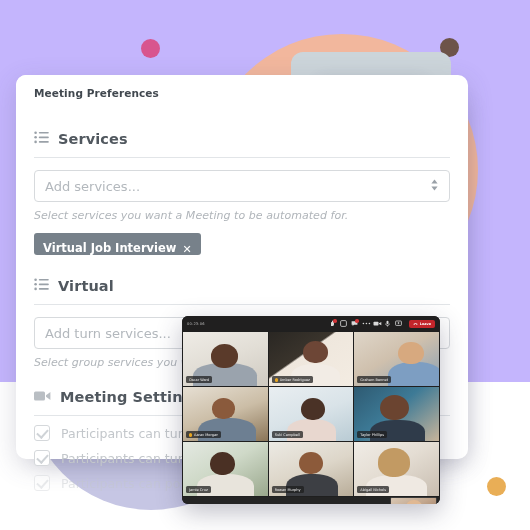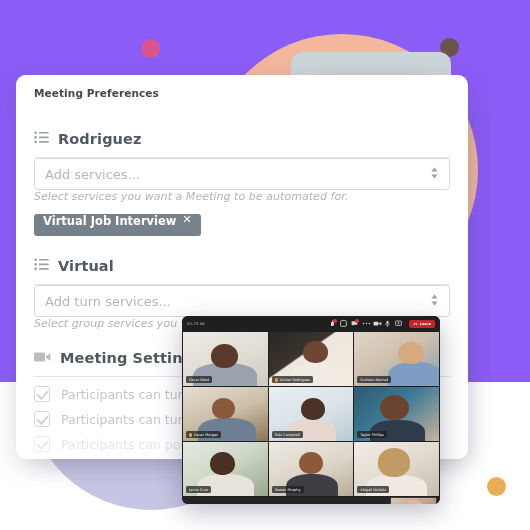--- a/index.html
+++ b/index.html
@@ -2,21 +2,21 @@
 <html><head>
 <meta charset="utf-8">
 <style>
   * { box-sizing: border-box; margin: 0; padding: 0; }
   html, body {
     width: 530px; height: 530px;
     overflow: hidden;
     background: #ffffff;
     font-family: "DejaVu Sans", "Liberation Sans", sans-serif;
   }
-  #stage { position: relative; width: 530px; height: 382px; background:#8b5cf6; }
+  #stage { position: relative; width: 530px; height: 382px; background:#c4b5fd; }
 
   
   .bg-peach {
     position:absolute; left:206px; top:34px; width:272px; height:272px;
     border-radius:50%; background:#f2b79d;
   }
   .bg-lav {
     position:absolute; left:26px; top:260px; width:250px; height:250px;
     border-radius:50%; background:#c6c6e4;
   }
@@ -65,34 +65,34 @@
   .panel-body { padding:14px 18px 0 18px; }
 
   
   .sec-head { display:flex; align-items:center; gap:9px; margin-top:4px; }
   .sec-title { font-size:14.5px; font-weight:700; color:#51585f; letter-spacing:.1px; }
   .icon-list, .icon-cam { flex:0 0 auto; display:block; }
   .sec-rule { height:1px; background:#e2e5e8; margin-top:9px; }
 
   
   .select-wrap {
-    position:relative; height:32px;
+    position:relative; margin-top:12px; height:32px;
     border:1px solid #d7dadd; border-radius:4px; background:#fff;
     display:flex; align-items:center; padding:0 10px;
   }
   .select-ph { font-size:13px; color:#b3b8bd; }
   .stepper { position:absolute; right:10px; top:50%; transform:translateY(-50%); }
 
   .hint {
-    font-size:11px; font-style:italic; color:#b0b5ba;
+    margin-top:7px; font-size:11px; font-style:italic; color:#b0b5ba;
     letter-spacing:.05px;
   }
 
   .tag {
-    display:inline-flex; align-items:flex-start; gap:6px;
+    display:inline-flex; align-items:flex-end; gap:6px;
     margin-top:11px; height:22px; padding:0 9px;
     background:#77818a; border-radius:3px;
   }
   .tag-text { font-size:11.5px; font-weight:700; color:#ffffff; }
   .tag-x { font-size:11px; font-weight:700; color:#ffffff; line-height:1; }
 
   .group-block { margin-top:20px; }
   .settings-block { margin-top:18px; }
 
   .check-row { display:flex; align-items:center; gap:11px; margin-top:9px; }
@@ -203,21 +203,21 @@
             <g fill="#9aa1a8">
               <circle cx="1.6" cy="1.7" r="1.3"></circle>
                 <rect x="4.8" y="0.9" width="10" height="1.7" rx=".8"></rect>
               <circle cx="1.6" cy="6.3" r="1.3"></circle>
                 <rect x="4.8" y="5.5" width="10" height="1.7" rx=".8"></rect>
               <circle cx="1.6" cy="10.9" r="1.3"></circle>
                 <rect x="4.8" y="10.1" width="10" height="1.7" rx=".8"></rect>
             </g>
           </svg>
         </span>
-        <span class="sec-title">Rodriguez</span>
+        <span class="sec-title">Services</span>
       </div>
       <div class="sec-rule"></div>
 
       <div class="select-wrap">
         <span class="select-ph">Add services...</span>
         <span class="stepper">
           <svg width="9" height="13" viewBox="0 0 9 13">
             <path d="M4.5 1 7.6 5H1.4z" fill="#9aa1a8"></path>
             <path d="M4.5 12 1.4 8h6.2z" fill="#9aa1a8"></path>
           </svg>

